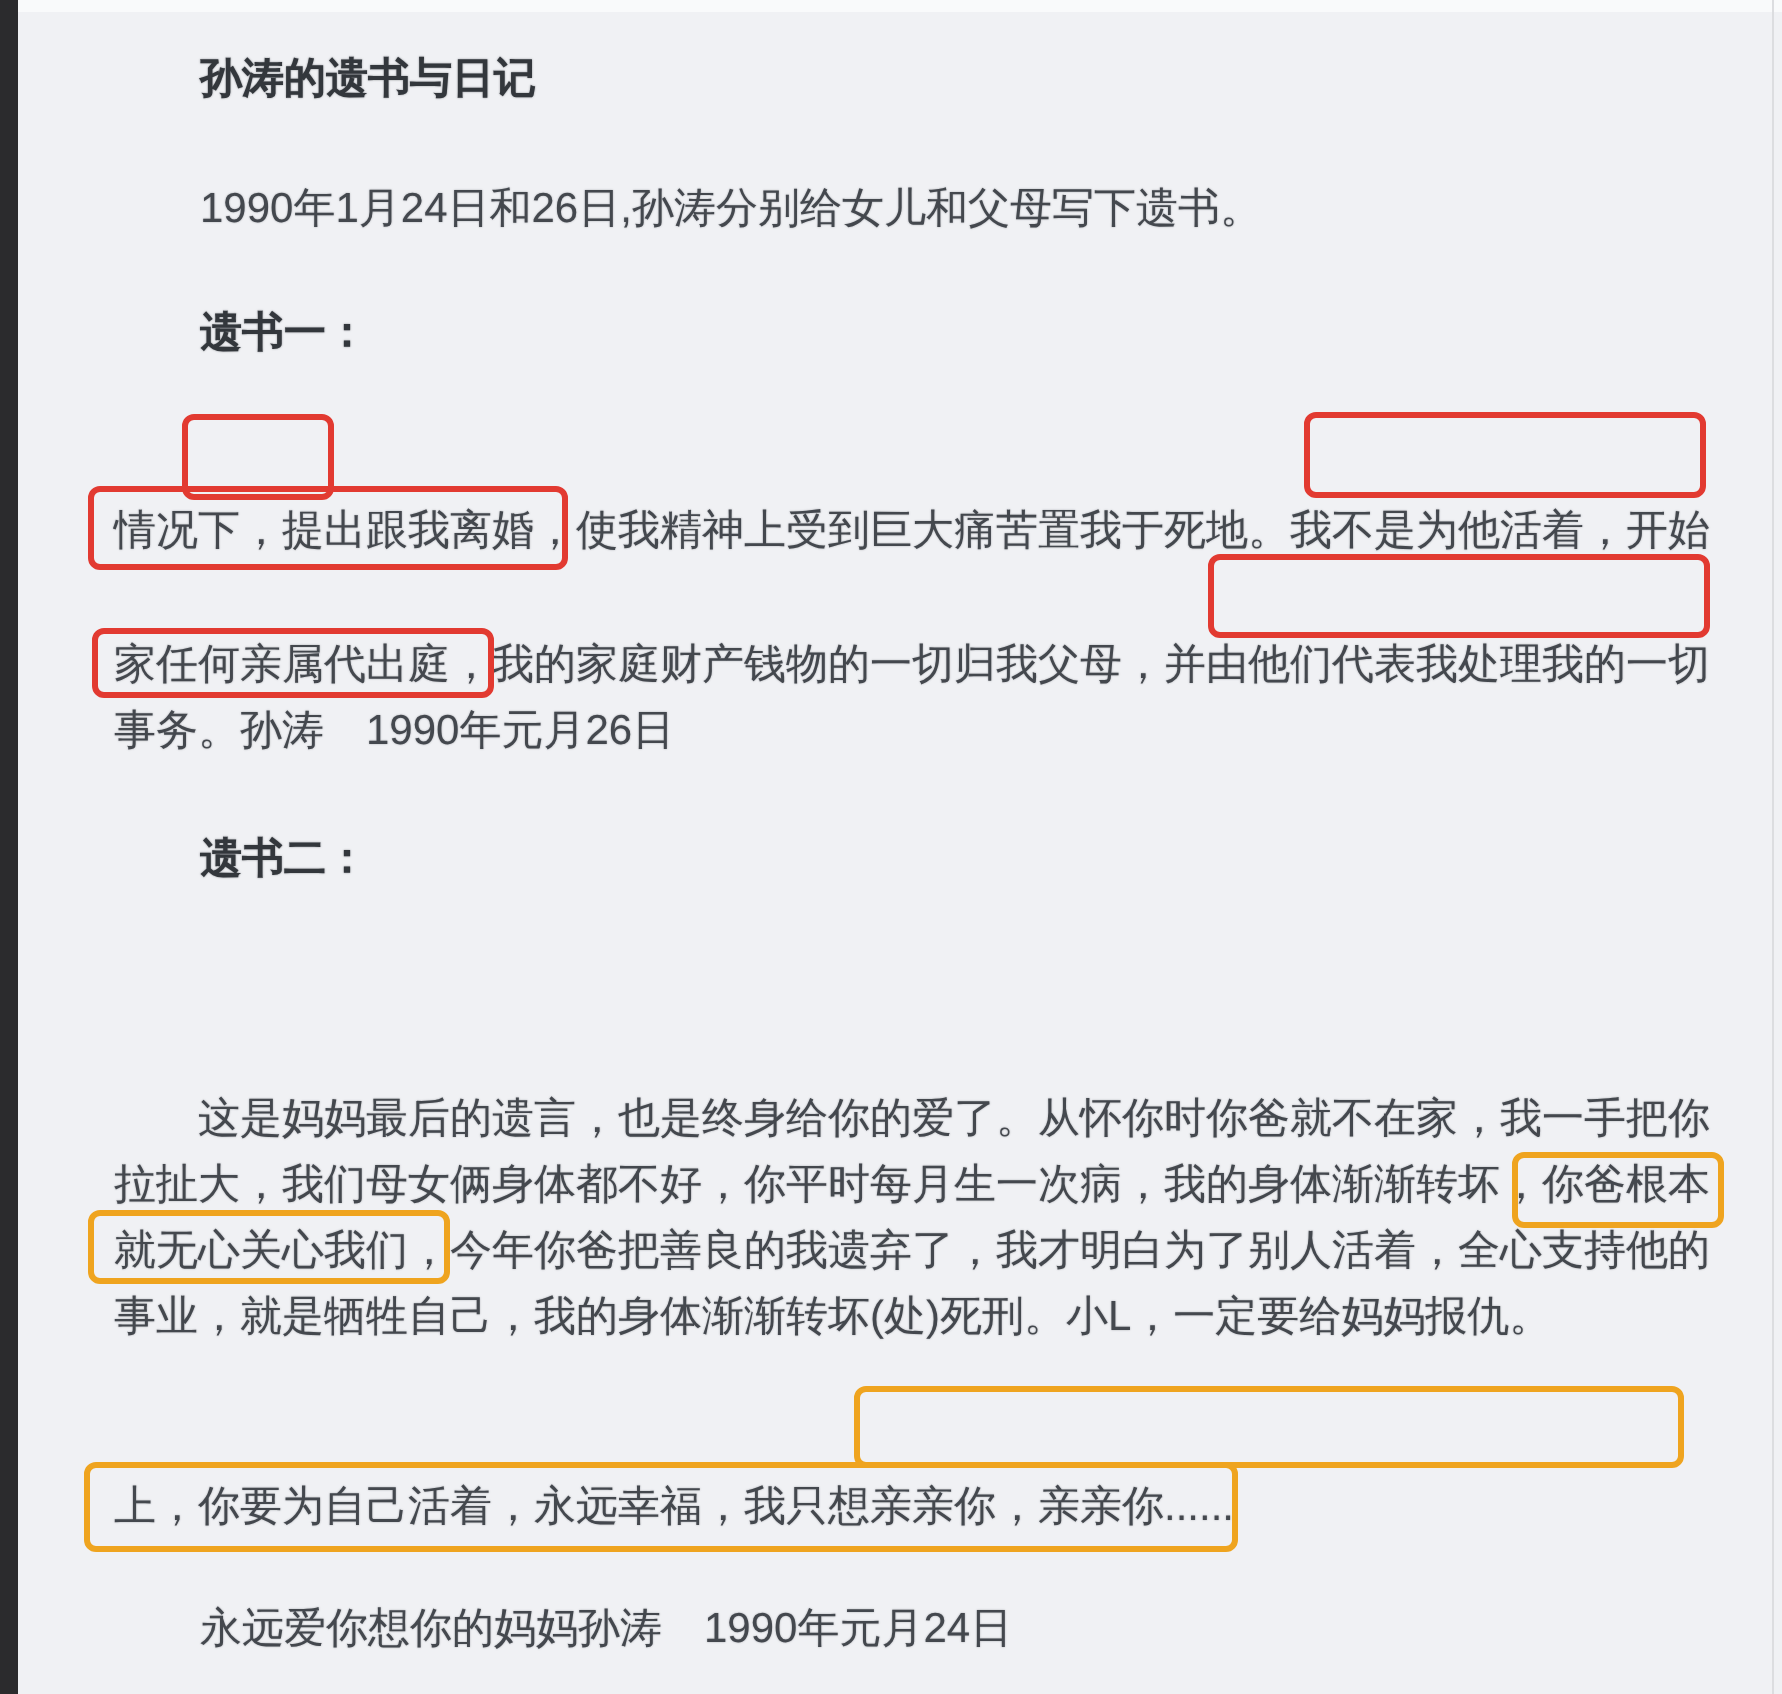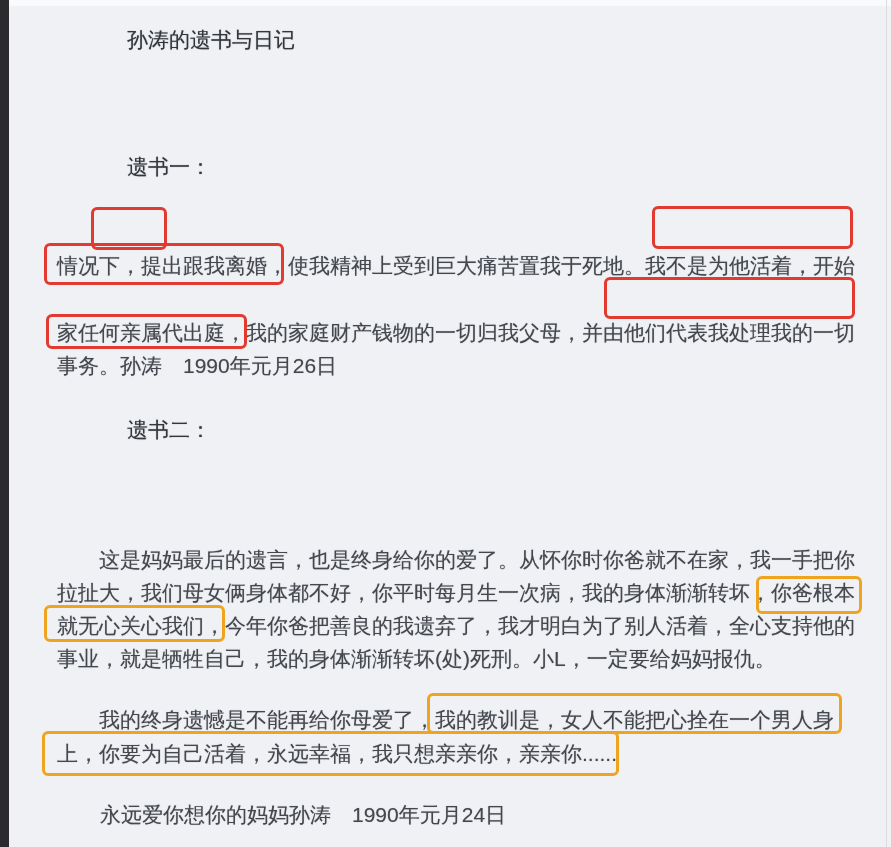--- a/index.html
+++ b/index.html
@@ -32,56 +32,55 @@
   .line {
     position: absolute;
     white-space: pre;
     font-size: 21px;
     line-height: 27px;
     color: var(--text-color, #44484e);
     text-shadow: 0 0 1px rgba(70, 75, 82, 0.45);
     letter-spacing: 0px;
   }
   .line.bold {
-    font-weight: 400;
+    font-weight: 700;
     color: var(--heading-color, #33373c);
     text-shadow: 0 0 1px rgba(45, 49, 55, 0.55);
-    margin-left: 27px;
   }
   .hl {
     position: absolute;
     box-sizing: border-box;
     border-radius: 6px;
     background: transparent;
     pointer-events: none;
   }
   .hl.red    { border: 3px solid var(--highlight-red, #e23a31); }
   .hl.orange { border: 3px solid var(--highlight-orange, #efa41f); }
 </style>
 </head>
 <body>
 
 <div id="page">
   <div class="left-bar"></div>
   <div class="top-strip"></div>
   <div class="right-edge"></div>
 
   <div class="line bold" style="left:100px; top:26px">孙涛的遗书与日记</div>
+  <div class="line" style="left:100px; top:91px">1990年1月24日和26日,孙涛分别给女儿和父母写下遗书。</div>
 
   <div class="line bold" style="left:100px; top:153px">遗书一：</div>
   <div class="line" style="left:57px;  top:252px">情况下，提出跟我离婚，使我精神上受到巨大痛苦置我于死地。我不是为他活着，开始</div>
   <div class="line" style="left:57px;  top:319px">家任何亲属代出庭，我的家庭财产钱物的一切归我父母，并由他们代表我处理我的一切</div>
   <div class="line" style="left:57px;  top:352px">事务。孙涛　1990年元月26日</div>
 
   <div class="line bold" style="left:100px; top:416px">遗书二：</div>
   <div class="line" style="left:99px;  top:546px">这是妈妈最后的遗言，也是终身给你的爱了。从怀你时你爸就不在家，我一手把你</div>
   <div class="line" style="left:57px;  top:579px">拉扯大，我们母女俩身体都不好，你平时每月生一次病，我的身体渐渐转坏，你爸根本</div>
   <div class="line" style="left:57px;  top:612px">就无心关心我们，今年你爸把善良的我遗弃了，我才明白为了别人活着，全心支持他的</div>
   <div class="line" style="left:57px;  top:645px">事业，就是牺牲自己，我的身体渐渐转坏(处)死刑。小L，一定要给妈妈报仇。</div>
-  <div class="line" style="left:99px;  top:706px">我的终身遗憾是不能再给你母爱了，我的教训是，女人不能把心拴在一个男人身</div>
   <div class="line" style="left:57px;  top:740px">上，你要为自己活着，永远幸福，我只想亲亲你，亲亲你......</div>
   <div class="line" style="left:100px; top:801px">永远爱你想你的妈妈孙涛　1990年元月24日</div>
 
   <div class="hl red" style="left:91px;  top:207px; width:76px;  height:43px"></div>
   <div class="hl red" style="left:652px; top:206px; width:201px; height:43px"></div>
   <div class="hl red" style="left:44px;  top:243px; width:240px; height:42px"></div>
   <div class="hl red" style="left:604px; top:277px; width:251px; height:42px"></div>
   <div class="hl red" style="left:46px;  top:314px; width:201px; height:35px"></div>
 
   <div class="hl orange" style="left:756px; top:576px; width:106px; height:38px"></div>

